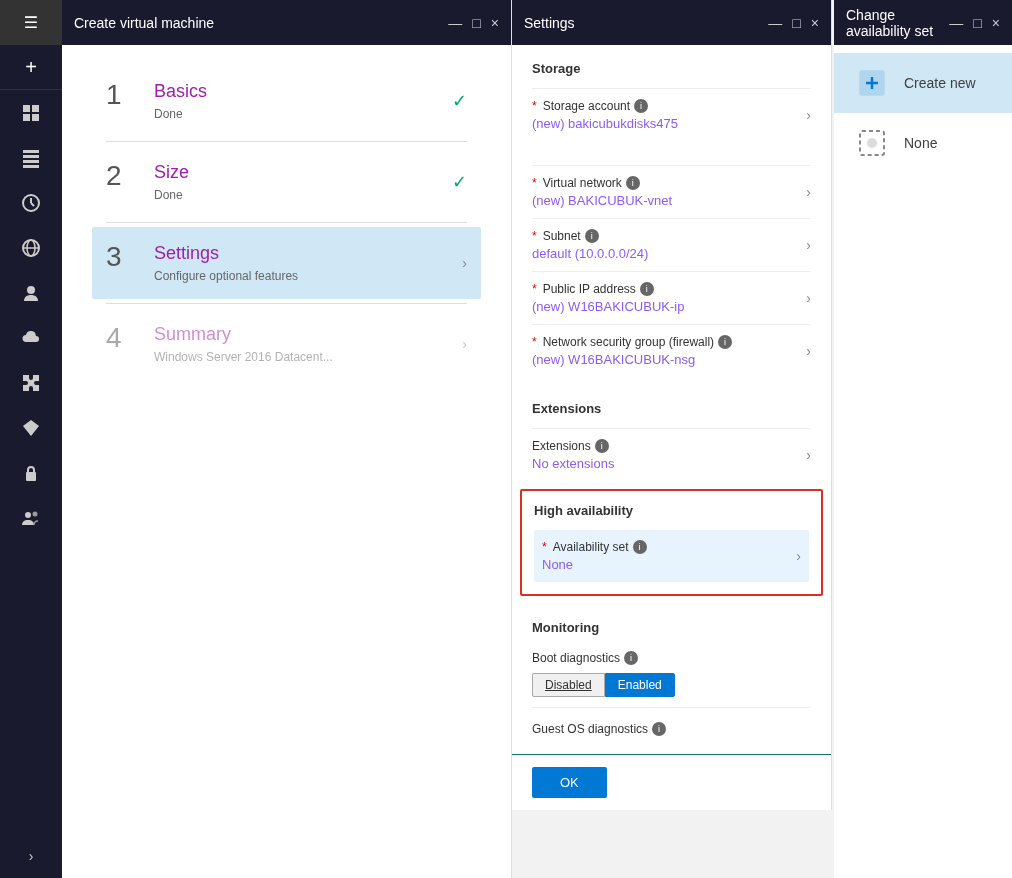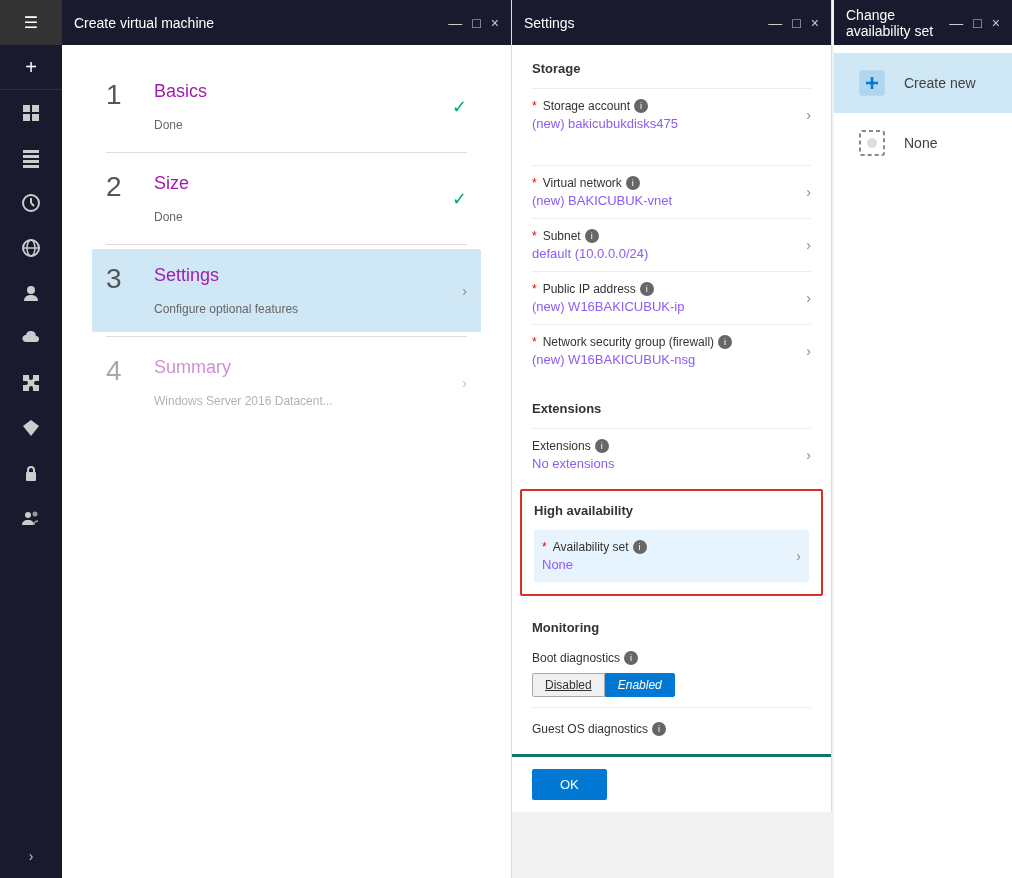--- a/index.html
+++ b/index.html
@@ -125,21 +125,21 @@
       margin-left: 12px;
     }
     .step-title {
       font-size: 18px;
       color: #a21caf;
       font-weight: 400;
     }
     .step-subtitle {
       font-size: 12px;
       color: #666;
-      margin-top: 16px;
+      margin-top: 5px;
     }
     .step-check {
       color: #00a86b;
       font-size: 18px;
       margin-left: auto;
       align-self: center;
     }
     .step-arrow {
       color: #888;
       font-size: 14px;
@@ -240,28 +240,27 @@
       font-size: 12px;
       border: 1px solid #aaa;
       cursor: pointer;
       background: #f0f0f0;
       color: #333;
     }
     .toggle-btn.active {
       background: #0078d4;
       color: #fff;
       border-color: #0078d4;
-      font-style: italic;
     }
     .toggle-btn:first-child { border-radius: 2px 0 0 2px; text-decoration: underline; }
     .toggle-btn:last-child { border-radius: 0 2px 2px 0; }
 
     .settings-bottom {
       padding: 12px 20px;
-      border-top: 3px solid #0f766e;
+      border-top: 1px solid #0f766e;
     }
     .ok-btn {
       background: #0078d4;
       color: #fff;
       border: none;
       padding: 8px 28px;
       font-size: 13px;
       cursor: pointer;
       border-radius: 2px;
     }

